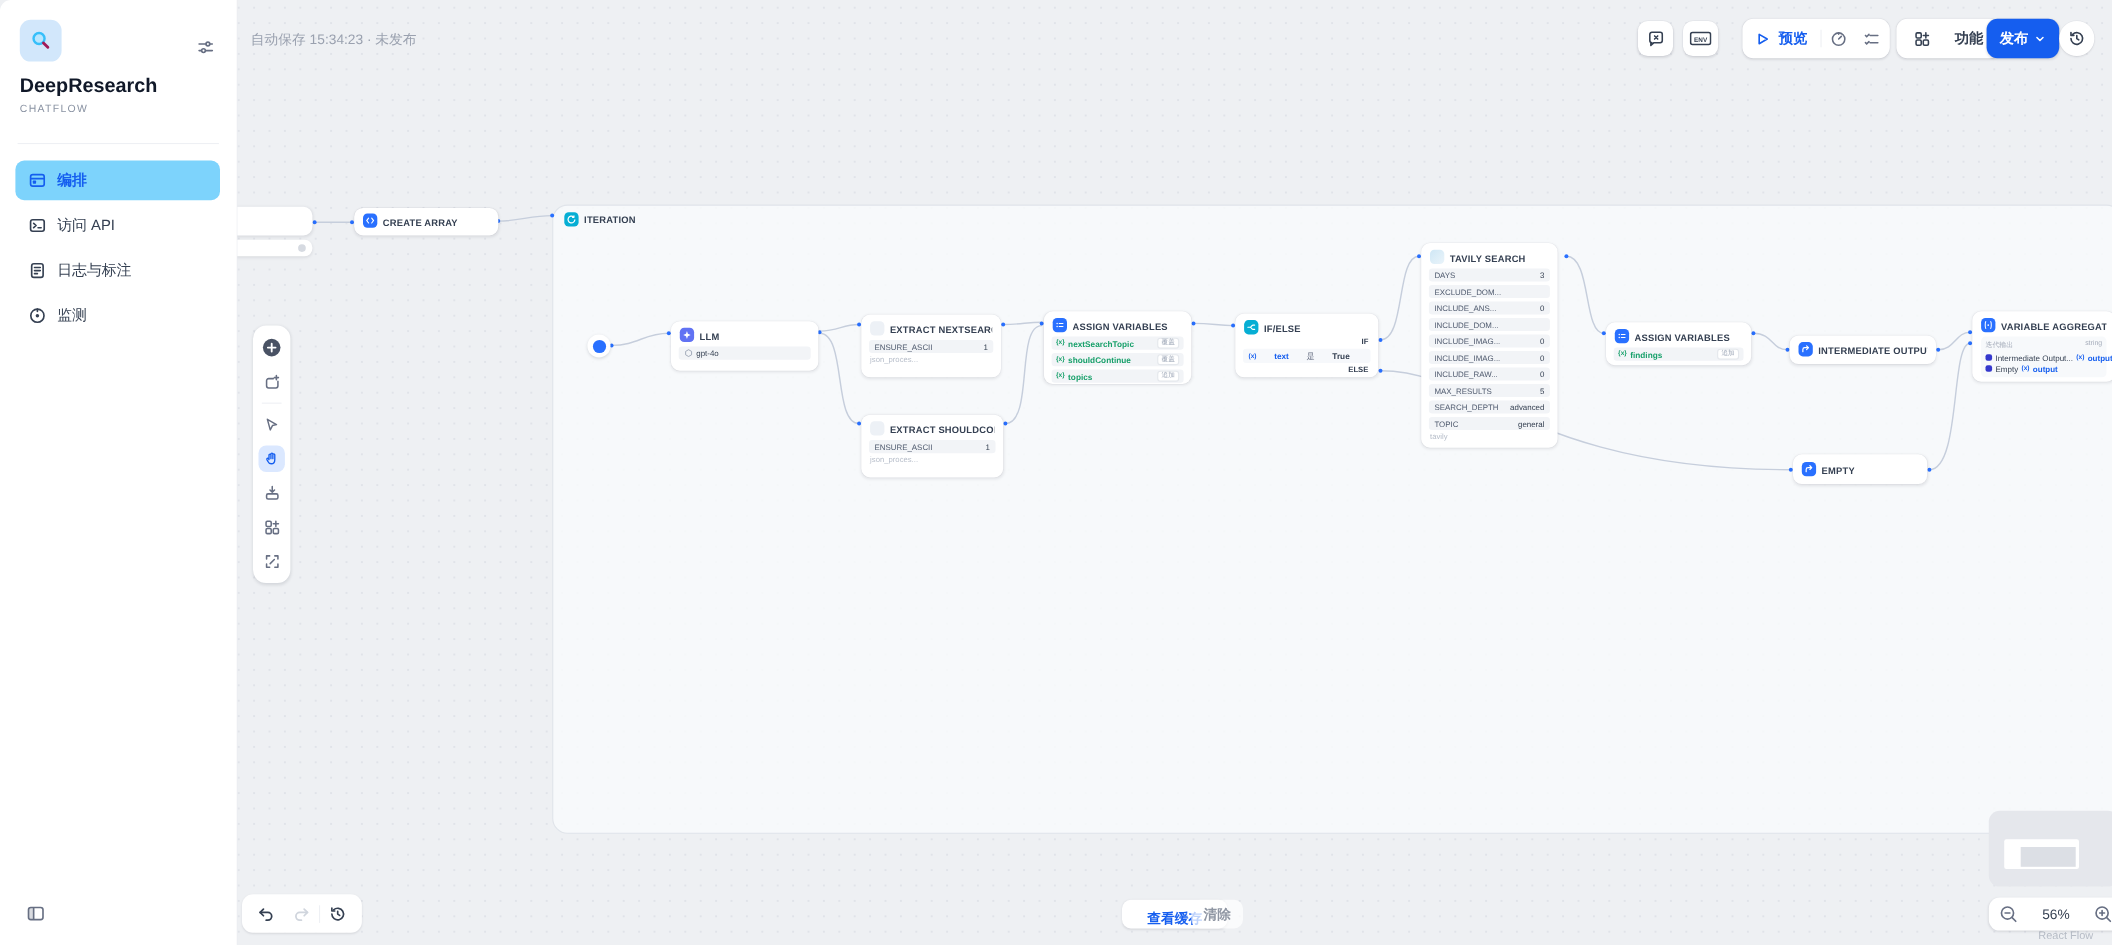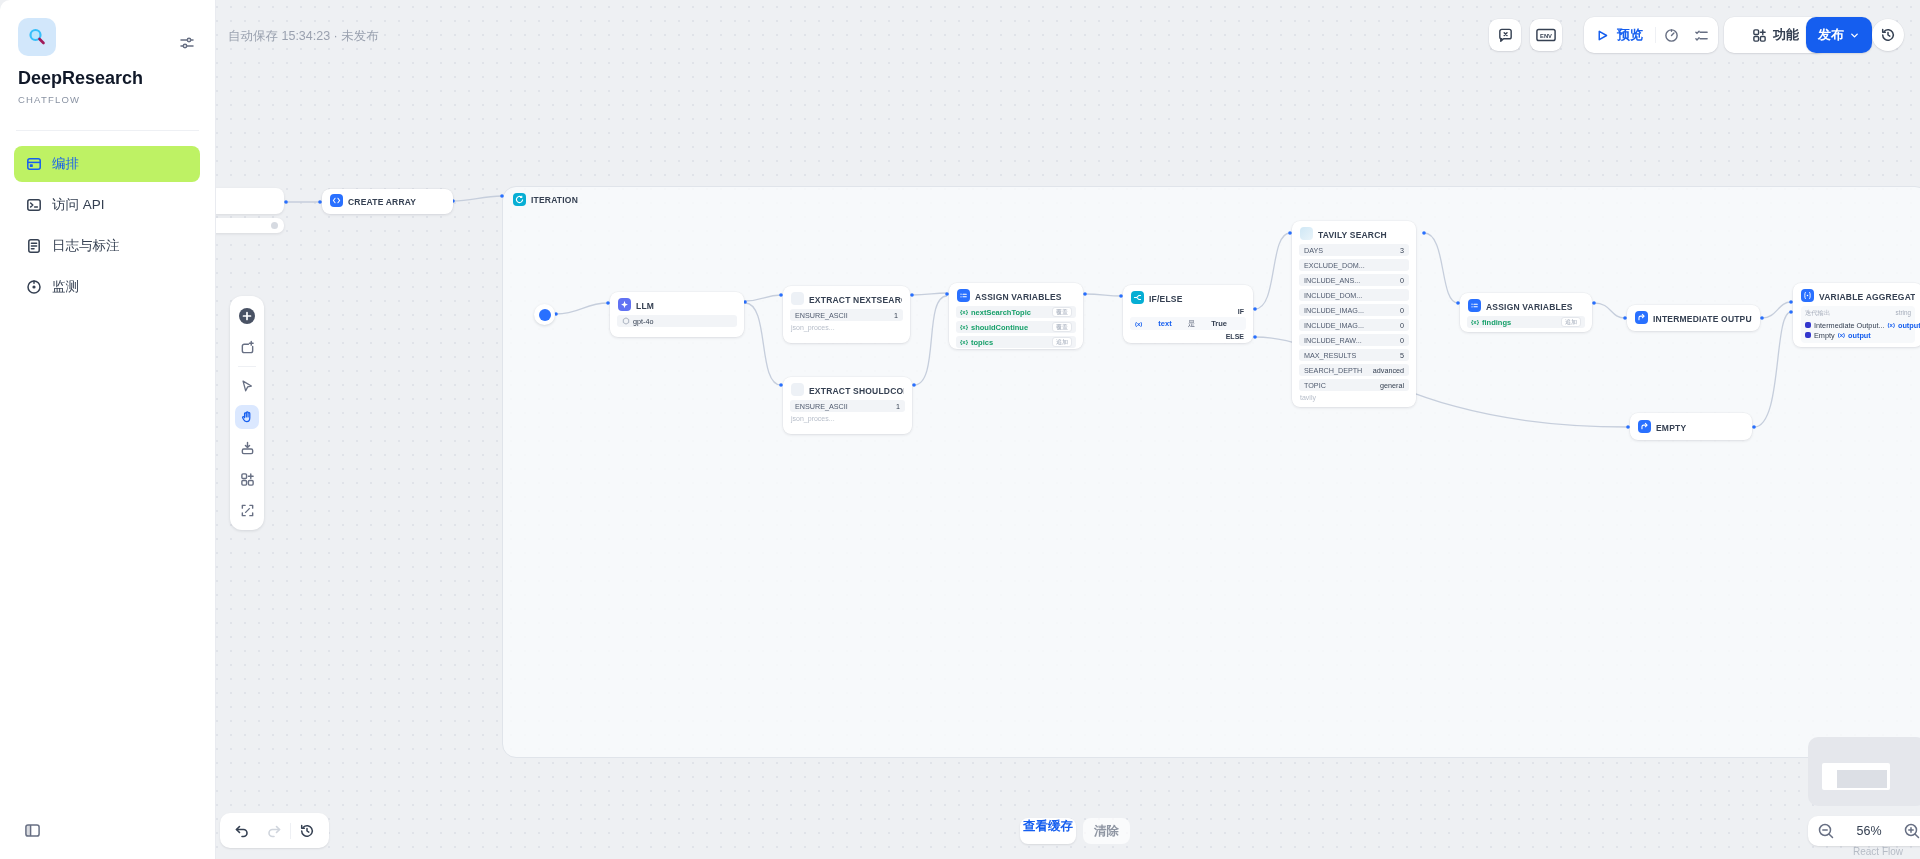--- a/index.html
+++ b/index.html
@@ -14,53 +14,53 @@
        border-right:1px solid #e9ebf0;border-top-left-radius:10px;z-index:50;}
   .logo{position:absolute;left:18px;top:18px;width:38px;height:38px;border-radius:10px;
        background:#d2e7fb;display:flex;align-items:center;justify-content:center;}
   .sb-settings{position:absolute;left:178px;top:34px;width:18px;height:18px;color:#676f83;cursor:pointer;}
   .app-name{position:absolute;left:18px;top:68px;font-size:18px;font-weight:700;color:#101828;}
   .app-mode{position:absolute;left:18px;top:94px;font-size:9.5px;letter-spacing:1.2px;color:#8a93a3;}
   .sb-div{position:absolute;left:16px;right:16px;top:130px;height:1px;background:#eef0f4;}
   .nav{position:absolute;left:14px;top:146px;right:15px;display:flex;flex-direction:column;gap:5px;}
   .nav-item{height:36px;border-radius:8px;display:flex;align-items:center;gap:10px;
        padding:0 12px;font-size:13.5px;font-weight:500;color:#354052;cursor:pointer;}
-  .nav-item.active{background:#bef264;color:#155eef;font-weight:400;}
+  .nav-item.active{background:#7dd3fc;color:#155eef;font-weight:700;}
   .nav-ic{width:16px;height:16px;display:flex;}
   .collapse{position:absolute;left:24px;top:822px;width:17px;height:17px;color:#676f83;cursor:pointer;}
   
   .autosave{position:absolute;left:228px;top:28px;font-size:12.5px;color:#9aa1af;z-index:40;}
   .tb-btn{position:absolute;top:19px;height:32px;background:#fff;border-radius:9px;
        box-shadow:0 1px 2px rgba(16,24,40,.1),0 0 0 .5px rgba(16,24,40,.04);
        display:flex;align-items:center;justify-content:center;z-index:40;cursor:pointer;}
   .tb-group{position:absolute;top:17px;height:36px;background:#fff;border-radius:10px;
        box-shadow:0 1px 2px rgba(16,24,40,.1),0 0 0 .5px rgba(16,24,40,.04);
        display:flex;align-items:center;z-index:40;}
   .preview{display:flex;align-items:center;gap:8px;color:#155eef;font-size:13px;font-weight:600;
        padding:0 12px;cursor:pointer;}
   .vdiv{width:1px;height:16px;background:#eef0f4;}
   .icon-cell{width:30px;height:36px;display:flex;align-items:center;justify-content:center;color:#676f83;cursor:pointer;}
-  .features{gap:6px;font-size:13px;font-weight:600;color:#354052;padding:0 28px;}
+  .features{gap:22px;font-size:13px;font-weight:600;color:#354052;padding:0 16px;}
   .publish{background:#155eef;color:#fff;gap:5px;font-size:13px;font-weight:600;padding:0 12px;}
   
   .tools{position:absolute;left:230px;top:296px;width:34px;background:#fff;border-radius:12px;
        box-shadow:0 1px 3px rgba(16,24,40,.12);display:flex;flex-direction:column;align-items:center;
        padding:8px 0;gap:7px;z-index:30;}
   .tool{width:24px;height:24px;border-radius:7px;display:flex;align-items:center;justify-content:center;
        color:#676f83;cursor:pointer;}
   .tool.active{background:#dbe8ff;color:#155eef;}
   .hdiv{width:18px;height:1px;background:#eef0f4;}
   
   .undo-pill{position:absolute;left:220px;top:813px;height:35px;background:#fff;border-radius:10px;
        box-shadow:0 1px 2px rgba(16,24,40,.1);display:flex;align-items:center;padding:0 6px;z-index:40;}
   .upc{width:32px;height:35px;display:flex;align-items:center;justify-content:center;color:#354052;cursor:pointer;}
   .upc.disabled{color:#d0d5dd;}
   .cache-btn{position:absolute;left:1020px;top:818px;height:26px;background:#fff;border-radius:8px;
        box-shadow:0 1px 2px rgba(16,24,40,.1);color:#155eef;font-size:12.5px;font-weight:600;
-       display:flex;align-items:flex-start;padding:0 3px;z-index:40;cursor:pointer;}
+       display:flex;align-items:flex-end;padding:0 23px;z-index:40;cursor:pointer;}
   .clear-btn{position:absolute;left:1083px;top:818px;height:26px;background:rgba(255,255,255,.72);
        border-radius:8px;color:#8f96a3;font-size:12.5px;font-weight:600;display:flex;align-items:center;
        padding:0 11px;z-index:40;cursor:pointer;}
   .minimap{position:absolute;left:1808px;top:737px;width:118px;height:69px;background:#e5e7ec;
        border-radius:10px;z-index:40;}
   .mm-view{position:absolute;left:14px;top:26px;width:68px;height:27px;background:#fff;border-radius:2px;}
   .mm-node{position:absolute;left:15px;top:7px;width:50px;height:18px;background:#dcdfe5;}
   .zoom-pill{position:absolute;left:1808px;top:816px;width:104px;height:30px;background:#fff;border-radius:10px;
        box-shadow:0 1px 2px rgba(16,24,40,.1);display:flex;align-items:center;justify-content:space-between;
        padding:0 9px;z-index:40;}

